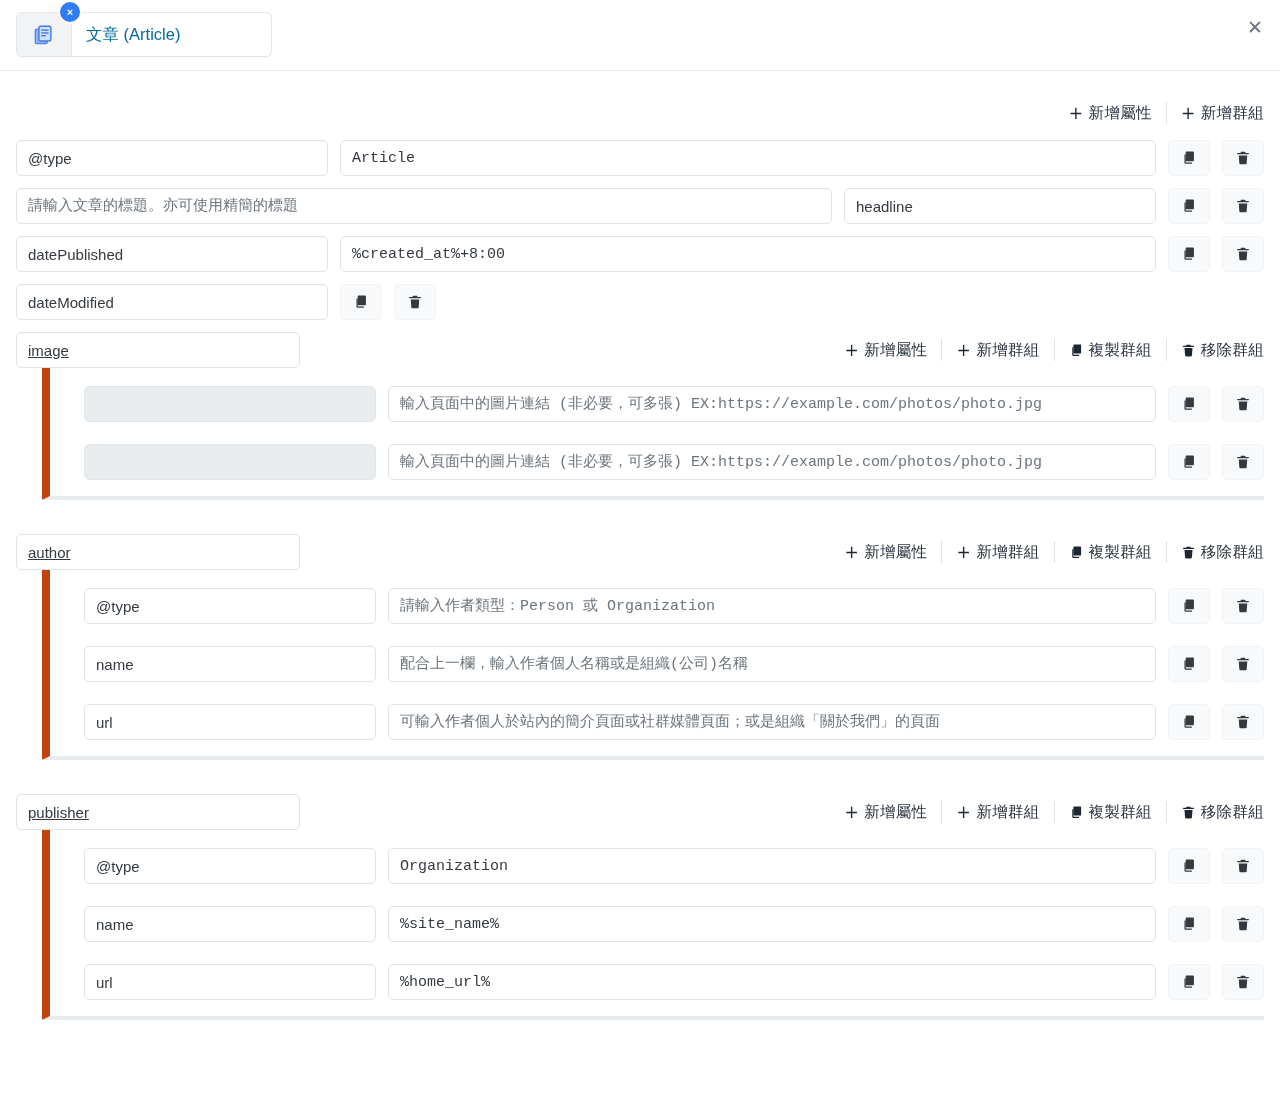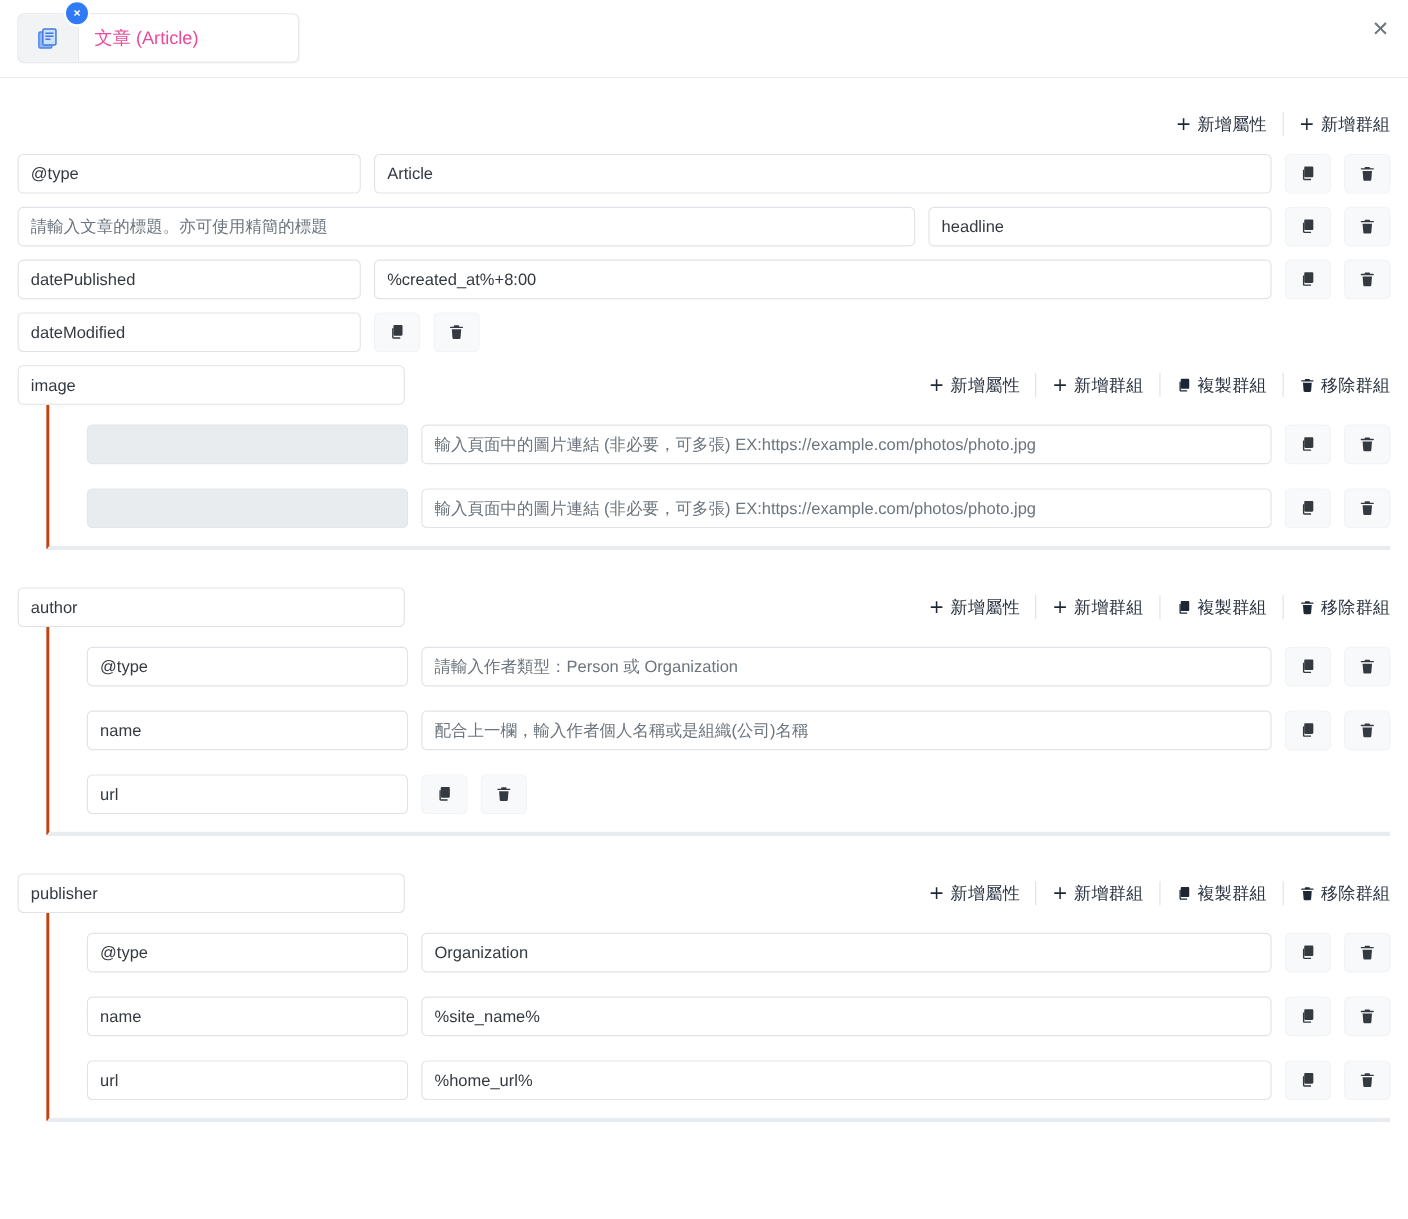--- a/index.html
+++ b/index.html
@@ -61,21 +61,21 @@
     font-weight: 700;
     cursor: pointer;
     box-shadow: 0 0 0 2px #fff;
   }
   .type-chip-label {
     flex: 1;
     display: flex;
     align-items: center;
     padding: 0 14px;
     font-size: 16.5px;
-    color: #ec4899;
+    color: #0369a1;
     white-space: nowrap;
     overflow: hidden;
   }
   .close-x {
     position: absolute;
     right: 10px;
     top: 12px;
     width: 30px;
     height: 30px;
     display: flex;
@@ -148,21 +148,21 @@
     font-size: 15px;
     color: #343a40;
     padding: 0 11px;
     font-family: "Liberation Sans", "DejaVu Sans", sans-serif;
     outline: none;
     min-width: 0;
   }
   .inp::placeholder { color: #6c757d; opacity: 1; }
   .inp:disabled { background: #e9ecef; border-color: #e2e5e9; }
   .key-inp { width: 312px; flex: none; }
-  .val-inp { flex: 1; }
+  .val-inp { flex: 1; font-family: Liberation Mono, monospace; }
 
   .iconbtn {
     width: 42px;
     height: 36px;
     border: 1px solid #f1f3f5;
     border-radius: 5px;
     background: #f8f9fa;
     display: flex;
     align-items: center;
     justify-content: center;
@@ -172,24 +172,24 @@
   }
   .iconbtn svg { display: block; }
 
   
   .group { margin-bottom: 12px; }
   .group-head {
     display: flex;
     align-items: center;
     gap: 12px;
   }
-  .group-head .key-inp { width: 352px; }
+  .group-head .key-inp { width: 284px; text-decoration: underline; }
   .group-head .actionbar { flex: 1; height: 36px; }
   .group-children {
-    border-left: 3px solid #c2410c;
+    border-left: 8px solid #c2410c;
     border-bottom: 4px solid #e9ecef;
     border-bottom-left-radius: 2px;
     margin-left: 26px;
     padding: 18px 0 16px 34px;
   }
   .group-children .row { margin-bottom: 22px; }
   .group-children .row:last-child { margin-bottom: 0; }
   .group-children .key-inp { width: 292px; }
   .group-children .iconbtn { width: 42px; }
   .group-gap { height: 22px; }
@@ -437,20 +437,21 @@
     <div class="iconbtn">
       <svg width="16" height="16" viewBox="0 0 24 24" fill="currentColor">
         <path d="M9.3 2.6h5.4c.5 0 .9.4.9.9v.9h4.5c.5 0 .9.4.9.9s-.4.9-.9.9H3.9c-.5 0-.9-.4-.9-.9s.4-.9.9-.9h4.5v-.9c0-.5.4-.9.9-.9z"></path>
         <path d="M5.6 8.1h12.8l-.9 11.6c-.1 1-.9 1.7-1.9 1.7H8.4c-1 0-1.8-.7-1.9-1.7L5.6 8.1z"></path>
       </svg>
     </div>
   </div>
 
   <div class="row">
     <input class="inp key-inp" placeholder="" value="url" style="">
+    <input class="inp val-inp" placeholder="可輸入作者個人於站內的簡介頁面或社群媒體頁面；或是組織「關於我們」的頁面" style="">
     <div class="iconbtn">
       <svg width="16" height="16" viewBox="0 0 24 24" fill="currentColor">
         <path d="M8.6 2.2h9.2c.9 0 1.6.7 1.6 1.6v11.4c0 .9-.7 1.6-1.6 1.6H8.6c-.9 0-1.6-.7-1.6-1.6V3.8c0-.9.7-1.6 1.6-1.6z"></path>
         <path d="M5.2 6.6v12.2c0 1.1.9 2 2 2h9.1v-1.9H7.5c-.2 0-.4-.2-.4-.4V6.6H5.2z"></path>
       </svg>
     </div>
     <div class="iconbtn">
       <svg width="16" height="16" viewBox="0 0 24 24" fill="currentColor">
         <path d="M9.3 2.6h5.4c.5 0 .9.4.9.9v.9h4.5c.5 0 .9.4.9.9s-.4.9-.9.9H3.9c-.5 0-.9-.4-.9-.9s.4-.9.9-.9h4.5v-.9c0-.5.4-.9.9-.9z"></path>
         <path d="M5.6 8.1h12.8l-.9 11.6c-.1 1-.9 1.7-1.9 1.7H8.4c-1 0-1.8-.7-1.9-1.7L5.6 8.1z"></path>

